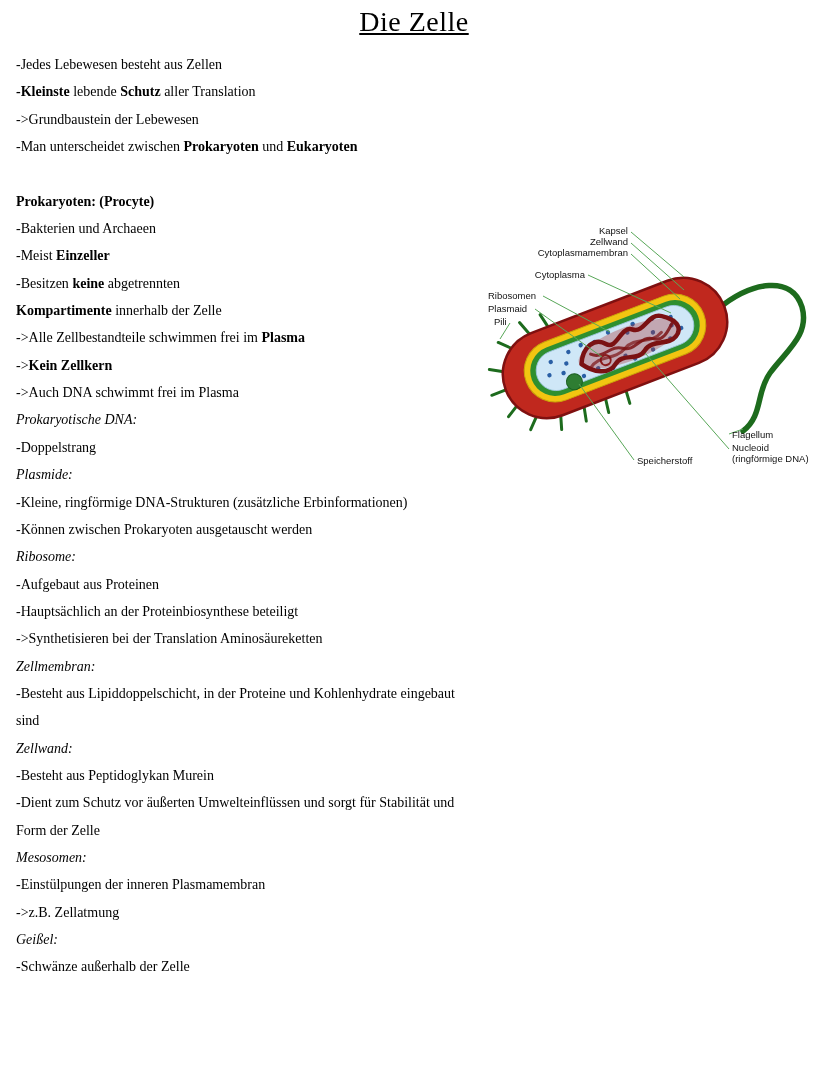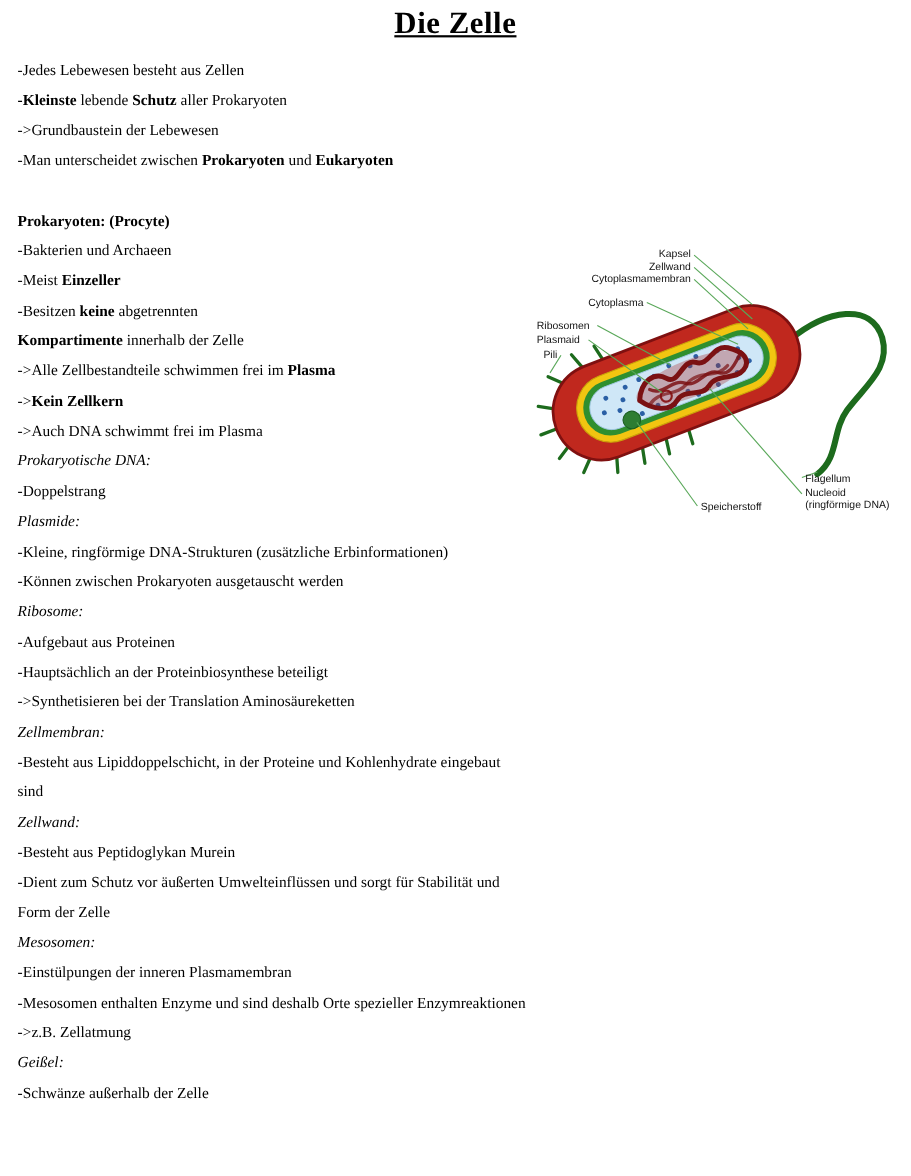--- a/index.html
+++ b/index.html
@@ -8,21 +8,21 @@
     position: relative;
     width: 828px;
     height: 1069px;
     background: #ffffff;
     font-family: "Liberation Serif", serif;
     color: #000000;
     overflow: hidden;
   }
   .title {
     text-align: center;
-    font-weight: 700;
+    font-weight: 400;
     text-decoration: underline;
     font-size: 28px;
     padding-top: 6px;
     letter-spacing: 0.5px;
   }
   .doc {
     padding: 13px 28px 0 16px;
     font-size: 14px;
     line-height: 27.35px;
   }
@@ -45,21 +45,21 @@
 </style>
 </head>
 <body>
 
 <div class="page">
 
   <div class="title">Die Zelle</div>
 
   <div class="doc">
       <div class="line"><span>-Jedes Lebewesen besteht aus Zellen</span></div>
-      <div class="line"><span class="bold">-Kleinste</span><span> lebende </span><span class="bold">Schutz</span><span> aller Prokaryoten</span></div>
+      <div class="line"><span class="bold">-Kleinste</span><span> lebende </span><span class="bold">Schutz</span><span> aller Translation</span></div>
       <div class="line"><span>-&gt;Grundbaustein der Lebewesen</span></div>
       <div class="line"><span>-Man unterscheidet zwischen </span><span class="bold">Prokaryoten</span><span> und </span><span class="bold">Eukaryoten</span></div>
       <div class="line"></div>
       <div class="line"><span class="bold">Prokaryoten: (Procyte)</span></div>
       <div class="line"><span>-Bakterien und Archaeen</span></div>
       <div class="line"><span>-Meist </span><span class="bold">Einzeller</span></div>
       <div class="line"><span>-Besitzen </span><span class="bold">keine</span><span> abgetrennten</span></div>
       <div class="line"><span class="bold">Kompartimente</span><span> innerhalb der Zelle</span></div>
       <div class="line"><span>-&gt;Alle Zellbestandteile schwimmen frei im </span><span class="bold">Plasma</span></div>
       <div class="line"><span>-&gt;</span><span class="bold">Kein Zellkern</span></div>
@@ -75,21 +75,20 @@
       <div class="line"><span>-&gt;Synthetisieren bei der Translation Aminosäureketten</span></div>
       <div class="line"><span class="bolditalic">Zellmembran:</span></div>
       <div class="line"><span>-Besteht aus Lipiddoppelschicht, in der Proteine und Kohlenhydrate eingebaut</span></div>
       <div class="line"><span>sind</span></div>
       <div class="line"><span class="bolditalic">Zellwand:</span></div>
       <div class="line"><span>-Besteht aus Peptidoglykan Murein</span></div>
       <div class="line"><span>-Dient zum Schutz vor äußerten Umwelteinflüssen und sorgt für Stabilität und</span></div>
       <div class="line"><span>Form der Zelle</span></div>
       <div class="line"><span class="bolditalic">Mesosomen:</span></div>
       <div class="line"><span>-Einstülpungen der inneren Plasmamembran</span></div>
-      <div class="line"><span>-Mesosomen enthalten Enzyme und sind deshalb Orte spezieller Enzymreaktionen</span></div>
       <div class="line"><span>-&gt;z.B. Zellatmung</span></div>
       <div class="line"><span class="bolditalic">Geißel:</span></div>
       <div class="line"><span>-Schwänze außerhalb der Zelle</span></div>
     </div>
 
   <div class="figure">
     <svg width="348" height="252" viewBox="0 0 348 252">
 
       <path d="M 238 86 C 272 58, 312 52, 322 84 C 330 112, 306 128, 290 150 C 276 169, 283 193, 263 208" fill="none" stroke-width="5.5" stroke-linecap="round" stroke="#1d6b1d"></path>
 

